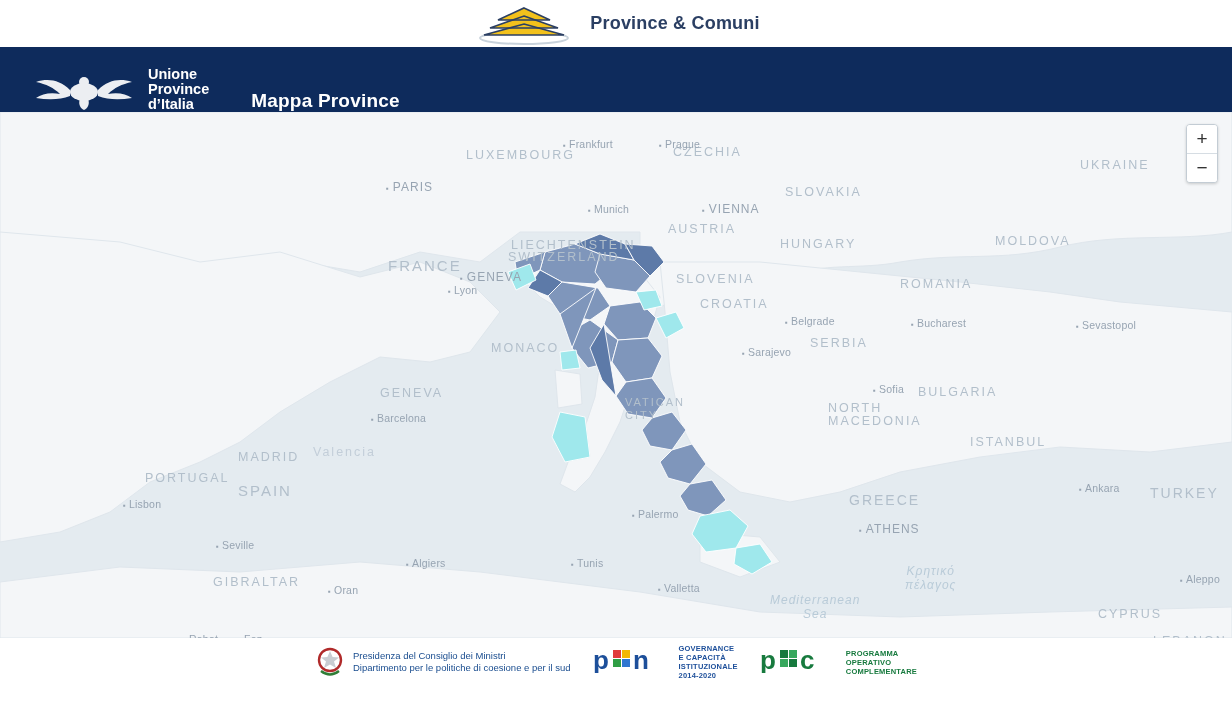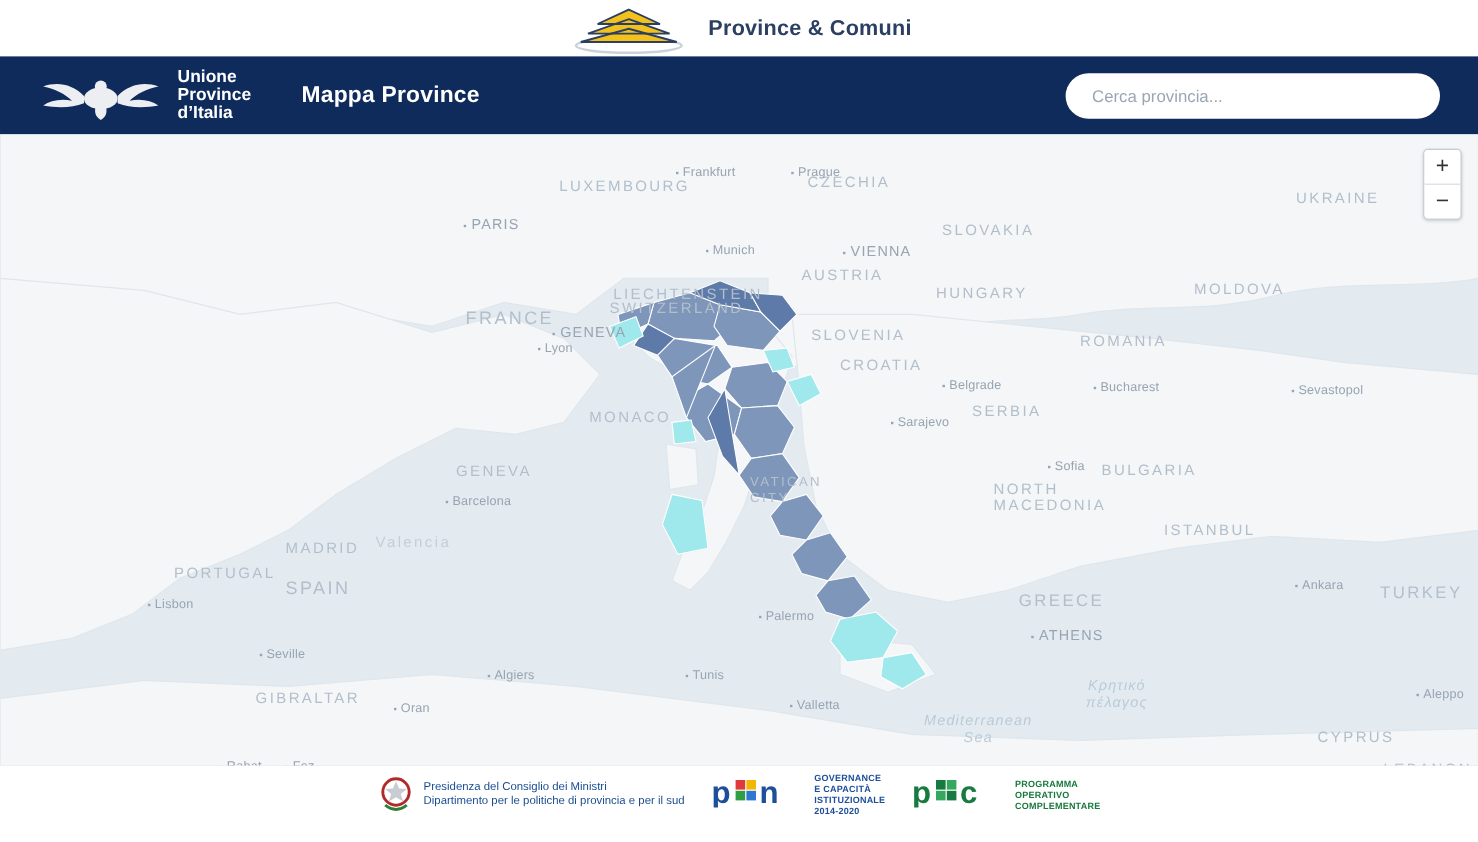--- a/index.html
+++ b/index.html
@@ -31,21 +31,21 @@
     font-weight: bold;
     color: #2b3f63;
     letter-spacing: .2px;
   }
 
   
   .navbar {
     height: 65px;
     background: #0e2b5c;
     display: flex;
-    align-items: center;
+    align-items: flex-end;
     padding: 0 18px;
     box-sizing: border-box;
     position: relative;
   }
   .nav-emblem {
     width: 108px;
     height: 44px;
     margin-left: 12px;
     position: relative;
     flex: none;
@@ -235,23 +235,20 @@
         <path d="M68 22 C78 12 90 10 102 14 C92 16 84 20 78 26 C88 24 96 26 102 30 C90 32 78 32 68 28 Z"></path>
         <path d="M50 30 C48 36 50 40 54 42 C58 40 60 36 58 30 Z"></path>
         <circle cx="54" cy="14" r="5"></circle>
       </g>
     </svg>
   </div>
   <div class="nav-brand">Unione
 Province
 d’Italia</div>
   <div class="nav-section-title">Mappa Province</div>
-  <div class="search-wrap">
-    <input class="search-input" type="text" placeholder="Cerca provincia..." style="">
-  </div>
 </div>
 
 <div class="map-area">
   <svg class="map-svg" viewBox="0 0 1232 526" preserveAspectRatio="none">
     <rect x="0" y="0" width="1232" height="526" fill="#e4ebf0"></rect>
 
     <g fill="#f4f6f8" stroke="#dfe6ec" stroke-width="1">
 
       <path d="M0 0 H1232 V120 C1180 130 1120 120 1060 135 C1000 150 960 140 900 150
                C860 158 820 150 790 165 C760 180 730 172 700 185 C680 195 660 190 640 200
@@ -382,21 +379,21 @@
   <div class="foot-item">
     <div class="foot-emblem">
       <svg viewBox="0 0 30 34" width="30" height="34" aria-hidden="true">
         <circle cx="15" cy="15" r="11" fill="none" stroke="#b02a2a" stroke-width="2.4"></circle>
         <path d="M15 6 L17.6 12 L24 12.6 L19 16.6 L21 23 L15 19.4 L9 23 L11 16.6 L6 12.6 L12.4 12 Z" fill="#c9cdd2"></path>
         <path d="M6 26 Q15 33 24 26" fill="none" stroke="#2f7d36" stroke-width="2.4"></path>
       </svg>
     </div>
     <div class="foot-text1">
       <div>Presidenza del Consiglio dei Ministri</div>
-      <div>Dipartimento per le politiche di provincia e per il sud</div>
+      <div>Dipartimento per le politiche di coesione e per il sud</div>
     </div>
   </div>
 
 
   <div class="foot-item">
     <div>
       <svg viewBox="0 0 78 26" width="78" height="26" aria-hidden="true">
         <text x="0" y="22" font-family="Liberation Sans, sans-serif" font-size="26" font-weight="bold" fill="#1d4f9a">p</text>
         <rect x="20" y="3" width="8" height="8" fill="#e03b3b"></rect>
         <rect x="29" y="3" width="8" height="8" fill="#f2b705"></rect>

